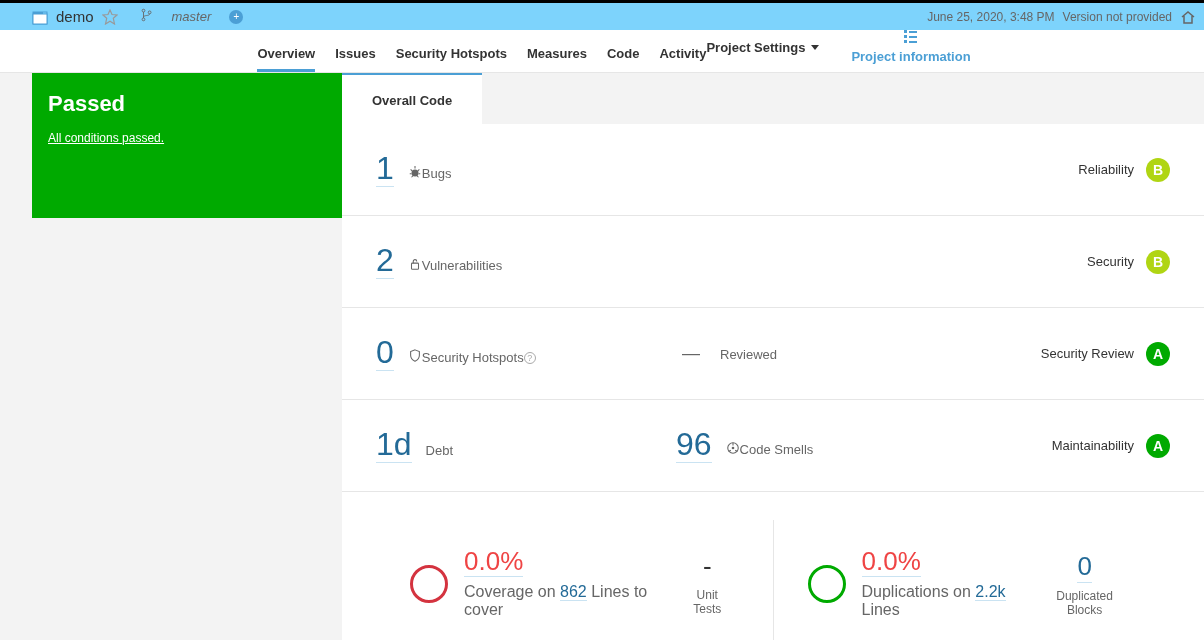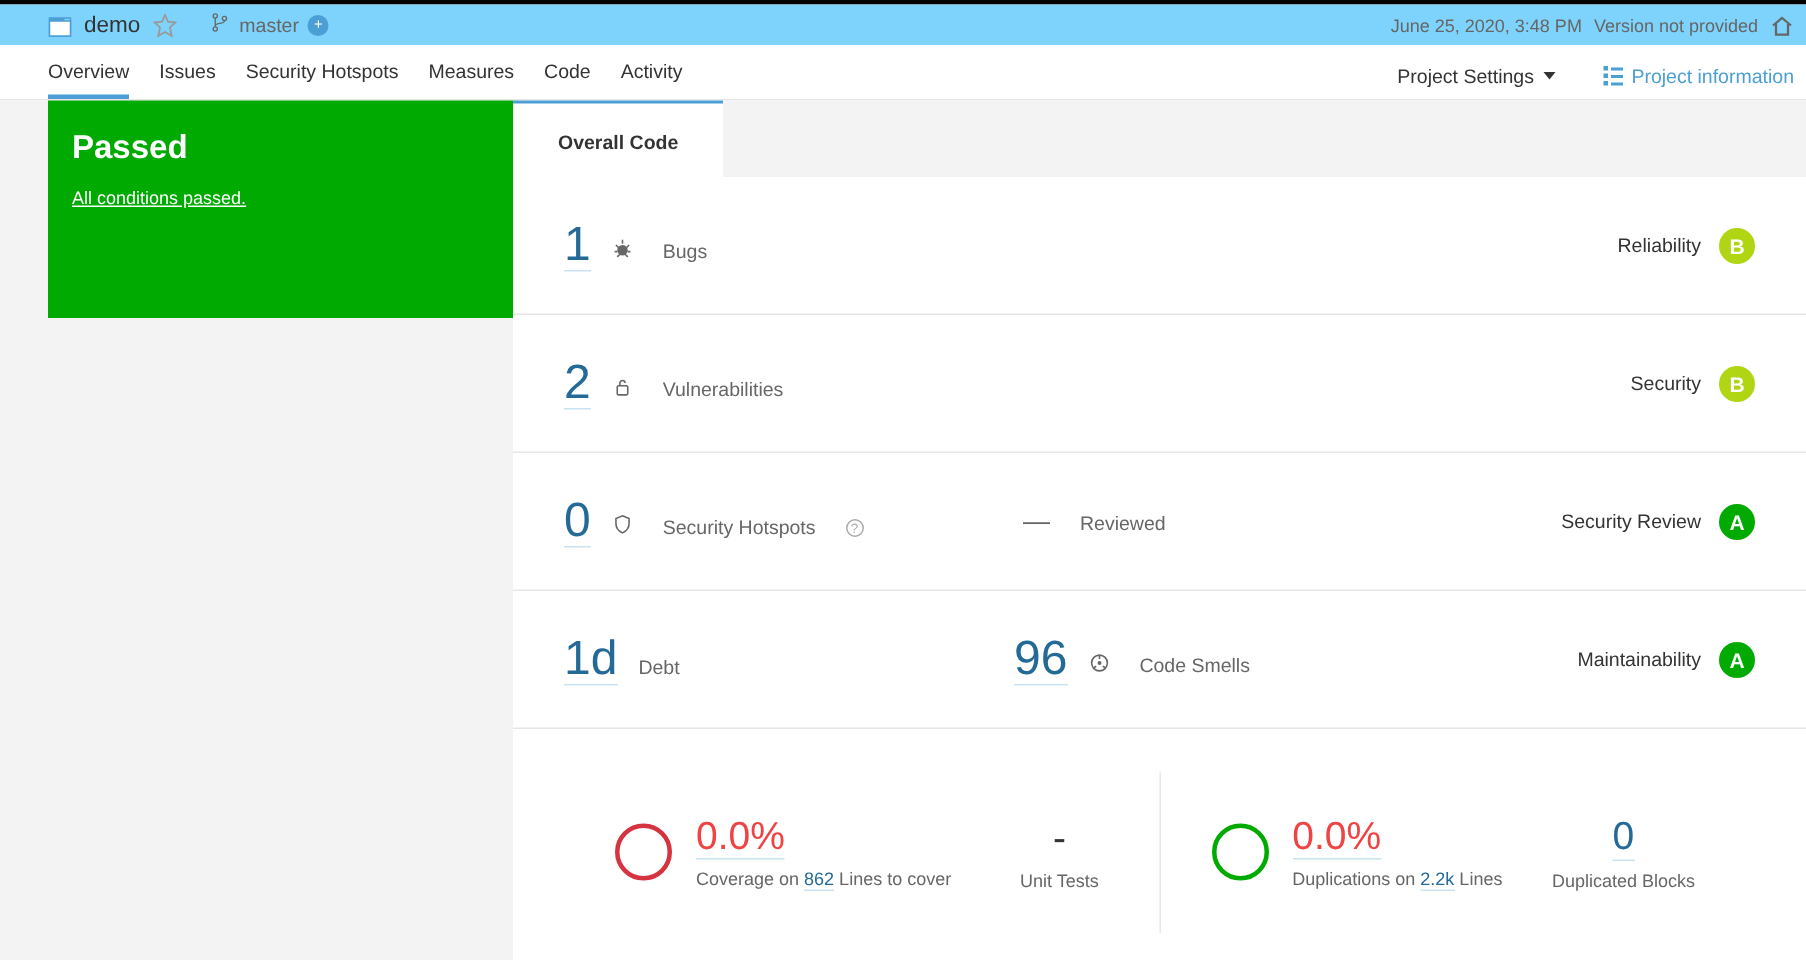--- a/index.html
+++ b/index.html
@@ -16,46 +16,47 @@
     align-items: center;
     justify-content: space-between;
     padding: 5px 8px 5px 32px;
     background: #7dd3fc;
   }
   .project-left { display: flex; align-items: center; gap: 8px; }
   .icon-sm { width: 16px; height: 16px; display: inline-flex; align-items: center; justify-content: center; }
   .qualifier-icon svg { width: 16px; height: 16px; fill: #4b9fd5; }
   .project-name { font-size: 15px; color: #333; }
   .star-icon { color: #999; cursor: pointer; }
-  .branch-wrap { display: flex; align-items: center; gap: 6px; margin-left: 14px; color: #666; }
+  .branch-wrap { display: flex; align-items: center; gap: 18px; margin-left: 14px; color: #666; font-style: italic; }
   .branch-icon svg { width: 14px; height: 14px; fill: #666; }
   .plus-circ { width: 14px; height: 14px; border-radius: 50%; background: #4b9fd5; color: #fff; font-size: 10px; line-height: 14px; text-align: center; cursor: pointer; }
   .project-right { display: flex; align-items: center; gap: 8px; color: #666; font-size: 12px; }
   .home-icon svg { width: 16px; height: 16px; fill: none; stroke: #666; stroke-width: 1.5; }
 
   .nav-row {
     display: flex;
-    justify-content: space-between;
+    justify-content: center;
     align-items: flex-end;
     padding: 0 8px 0 32px;
     border-bottom: 1px solid #e6e6e6;
     background: #fff;
+    font-weight: bold;
   }
   .nav-tabs { display: flex; gap: 20px; }
   .nav-tab {
     padding: 10px 0 8px 0;
     font-size: 13px;
     color: #333;
     cursor: pointer;
     border-bottom: 3px solid transparent;
   }
   .nav-tab.active { border-bottom-color: #4b9fd5; }
   .nav-right { display: flex; align-items: center; gap: 32px; padding-bottom: 8px; }
   .settings-link { color: #333; cursor: pointer; display: flex; align-items: center; gap: 4px; }
-  .proj-info { color: #4b9fd5; cursor: pointer; display: flex; align-items: center; gap: 6px; }
+  .proj-info { color: #4b9fd5; cursor: pointer; display: flex; align-items: center; gap: 6px; flex-direction: column; }
   .list-ic { display: inline-flex; flex-direction: column; gap: 2px; }
   .list-ic span { display: flex; align-items: center; gap: 2px; }
   .list-ic b { width: 3px; height: 3px; background: #4b9fd5; display: inline-block; }
   .list-ic i { width: 8px; height: 2px; background: #4b9fd5; display: inline-block; }
 
   .main { display: flex; background: #f3f3f3; min-height: 572px; }
   .side-col { width: 342px; padding: 0; }
   .qg-box {
     margin: 0 0 0 32px;
     width: 314px;
@@ -94,21 +95,21 @@
   .metric-cell-left { display: flex; align-items: baseline; gap: 14px; flex: 0 0 300px; }
   .metric-num {
     font-size: 32px;
     font-weight: 300;
     color: #236a97;
     border-bottom: 1px solid #cae3f2;
     line-height: 1;
     padding-bottom: 2px;
     cursor: pointer;
   }
-  .metric-label { display: flex; align-items: center; gap: 20px; color: #666; font-size: 13px; }
+  .metric-label { display: flex; align-items: center; gap: 0; color: #666; font-size: 13px; }
   .metric-icon svg { width: 14px; height: 14px; fill: #666; }
   .metric-mid { flex: 1; display: flex; align-items: baseline; gap: 14px; }
   .metric-right { display: flex; align-items: center; gap: 12px; color: #333; font-size: 13px; }
   .rating {
     width: 24px; height: 24px; border-radius: 50%;
     display: flex; align-items: center; justify-content: center;
     color: #fff; font-weight: 600; font-size: 14px;
   }
   .rating-a { background: #00AA00; }
   .rating-b { background: #b0d513; }
@@ -122,21 +123,21 @@
     width: 38px; height: 38px; border-radius: 50%; border: 3px solid;
     flex: 0 0 38px; margin-right: 16px;
   }
   .ring-red { border-color: #d4333f; }
   .ring-green { border-color: #00AA00; }
   .footer-main .big {
     font-size: 26px; font-weight: 400; color: #ef4444;
     border-bottom: 1px solid #cae3f2; display: inline-block;
     cursor: pointer; line-height: 1; padding-bottom: 2px;
   }
-  .footer-main .sub { font-size: 12px; color: #666; margin-top: 6px; }
+  .footer-main .sub { font-size: 16px; color: #666; margin-top: 6px; }
   .footer-main .sub a { color: #236a97; border-bottom: 1px solid #cae3f2; cursor: pointer; }
   .footer-sec { text-align: center; margin-left: auto; margin-right: 40px; }
   .footer-sec .big2 { font-size: 26px; font-weight: 400; color: #333; }
   .footer-sec .big2.link { color: #236a97; border-bottom: 1px solid #cae3f2; display: inline-block; cursor: pointer; }
   .footer-sec .sub2 { font-size: 12px; color: #666; margin-top: 6px; }
   .caret-dn { display: inline-block; width: 0; height: 0; border-left: 4px solid transparent; border-right: 4px solid transparent; border-top: 5px solid #333; vertical-align: middle; margin-left: 2px; }
 </style>
 </head>
 <body>
 

